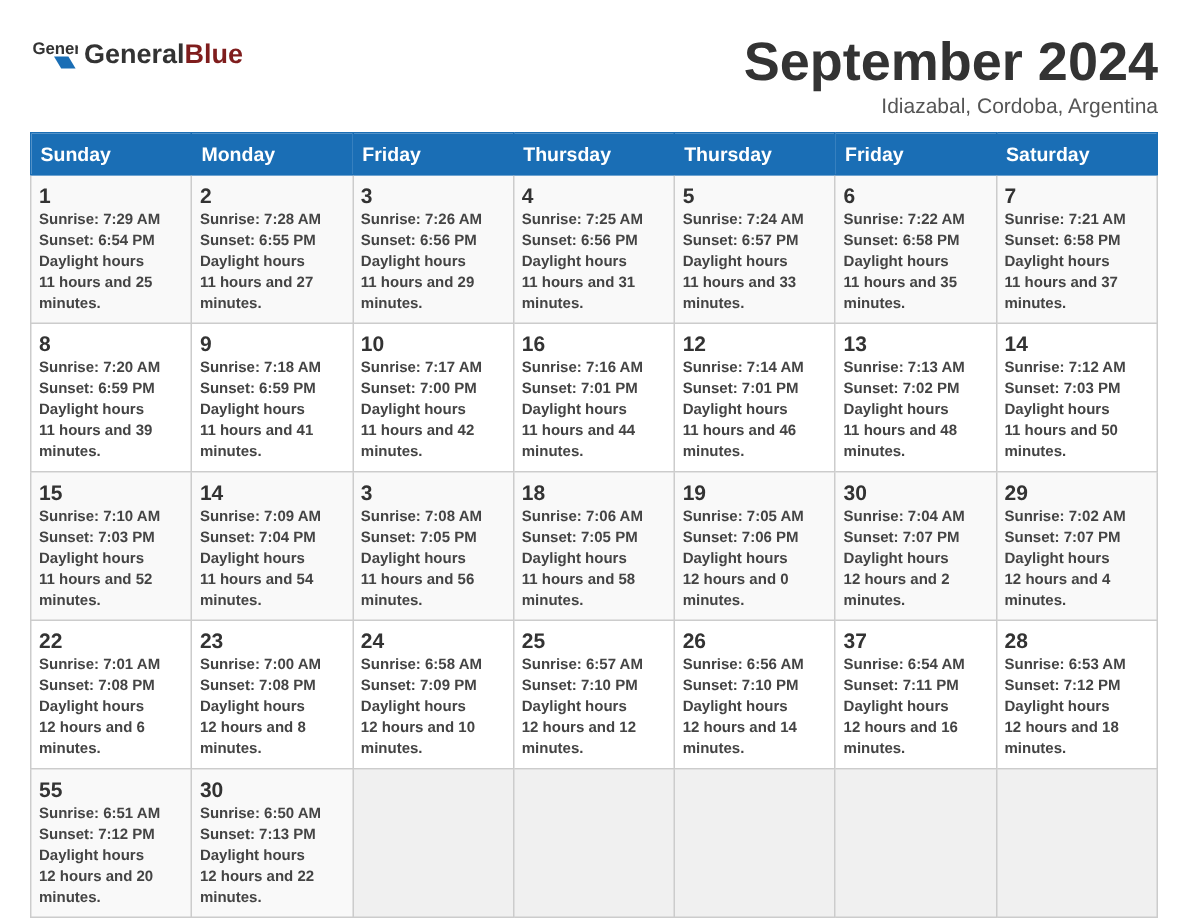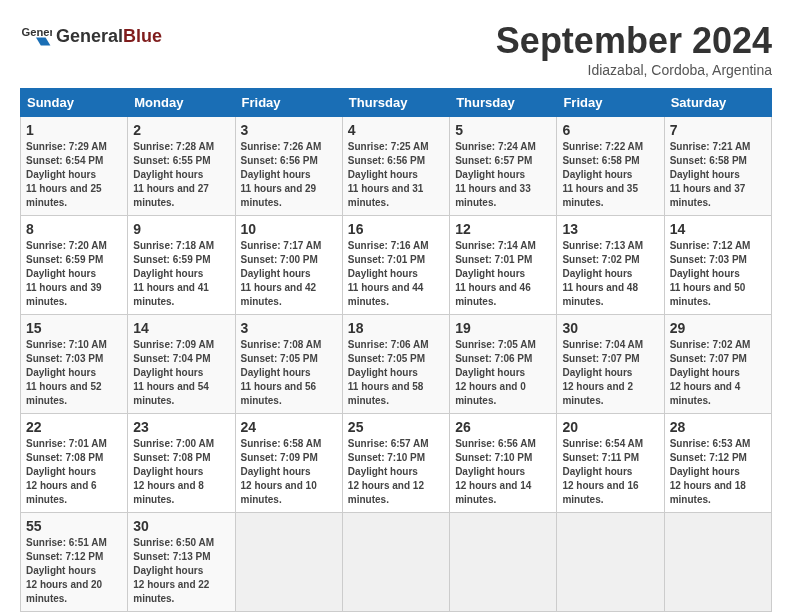--- a/index.html
+++ b/index.html
@@ -227,21 +227,21 @@
         </td>
         <td>
           <span class="day-number">25</span>
           <div class="day-info">Sunrise: 6:57 AM<br>Sunset: 7:10 PM<br>Daylight hours<br>12 hours and 12 minutes.</div>
         </td>
         <td>
           <span class="day-number">26</span>
           <div class="day-info">Sunrise: 6:56 AM<br>Sunset: 7:10 PM<br>Daylight hours<br>12 hours and 14 minutes.</div>
         </td>
         <td>
-          <span class="day-number">20</span>
+          <span class="day-number">37</span>
           <div class="day-info">Sunrise: 6:54 AM<br>Sunset: 7:11 PM<br>Daylight hours<br>12 hours and 16 minutes.</div>
         </td>
         <td>
           <span class="day-number">28</span>
           <div class="day-info">Sunrise: 6:53 AM<br>Sunset: 7:12 PM<br>Daylight hours<br>12 hours and 18 minutes.</div>
         </td>
       </tr>
       <tr>
         <td>
           <span class="day-number">55</span>

